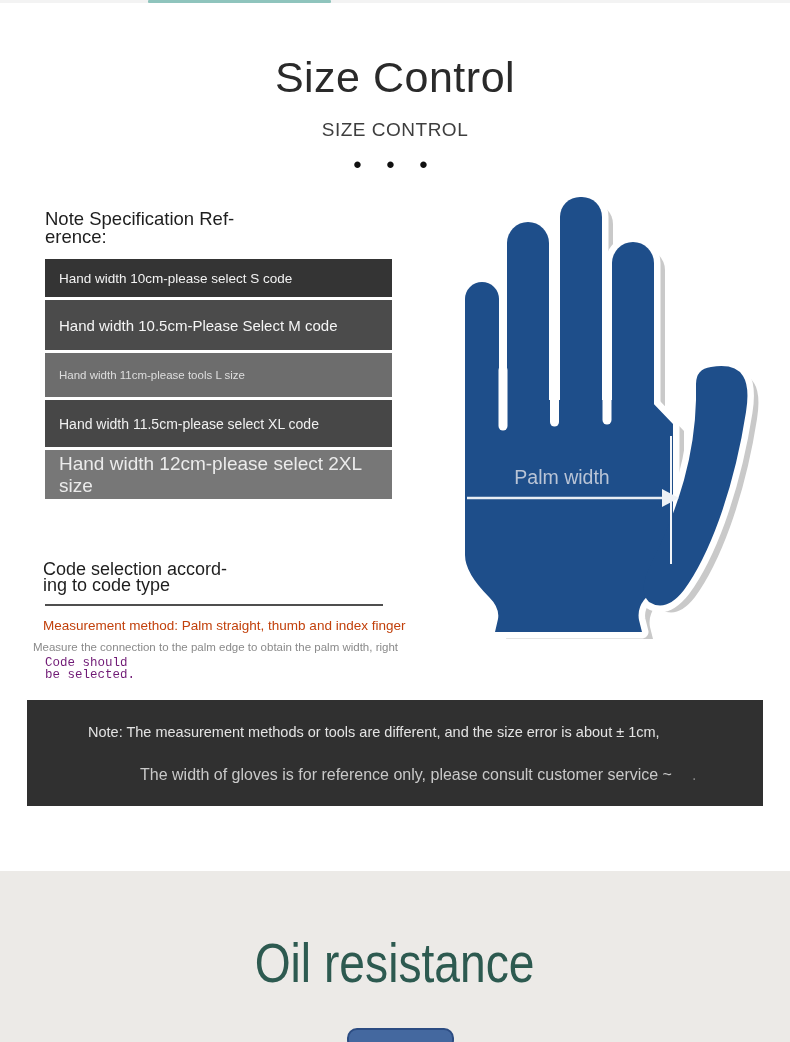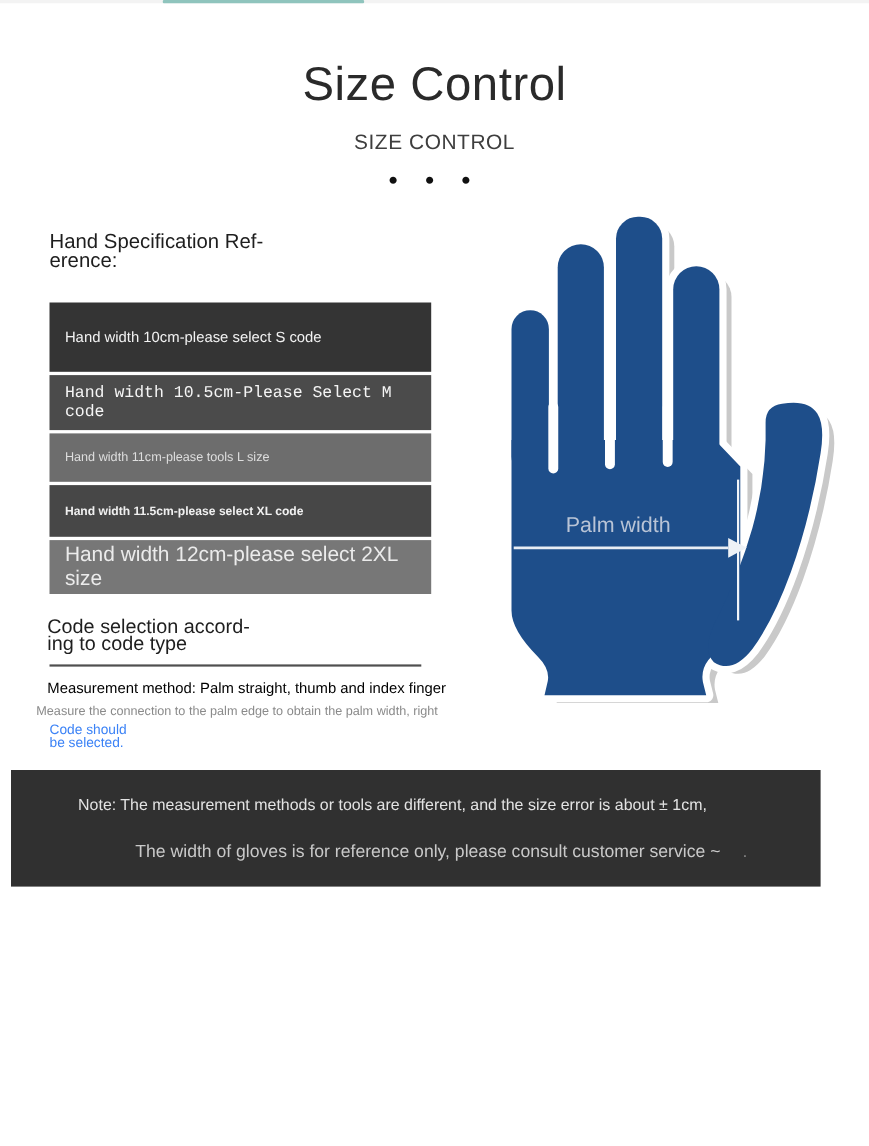--- a/index.html
+++ b/index.html
@@ -16,39 +16,39 @@
   .subtitle   { position:absolute; left:0; top:119px; width:790px; text-align:center;
                 font-size:19px; color:#3e3e3e; letter-spacing:0.5px; }
   .dots       { position:absolute; left:0; top:151px; width:790px; text-align:center;
                 font-size:24px; color:#101010; letter-spacing:9px; }
 
   
   .palm-heading { position:absolute; left:45px; top:210px; font-size:18.5px; color:#1e1e1e; line-height:18px; }
   .palm-heading span { display:block; }
   .size-rows { position:absolute; left:45px; top:259px; width:347px; }
   .size-row { display:flex; align-items:center; padding-left:14px; margin-bottom:3px; }
-  .size-row:nth-child(1){ height:63px;margin-top:16px; }
+  .size-row:nth-child(1){ height:38px; }
   .size-row:nth-child(2){ height:50px; }
   .size-row:nth-child(3){ height:44px; }
   .size-row:nth-child(4){ height:47px; }
   .size-row:nth-child(5){ height:49px; }
 
   .code-heading { position:absolute; left:43px; top:561px; font-size:18px; color:#1e1e1e; line-height:16px; }
   .code-heading span { display:block; }
   .underline { position:absolute; left:45px; top:604px; width:338px; height:2px; background:#4f4f4f; }
-  .para1 { position:absolute; left:43px; top:618px; font-size:13.5px; color:#000000; }
+  .para1 { position:absolute; left:43px; top:618px; font-size:13.5px; color:#c2410c; }
   .para2 { position:absolute; left:33px; top:641px; font-size:11.5px; color:#8a8a8a; }
-  .para3 { position:absolute; left:45px; top:658px; font-size:12.5px; color:#3b82f6; line-height:11.5px; }
+  .para3 { position:absolute; left:45px; top:658px; font-size:12.5px; color:#701a75; line-height:11.5px;font-family:Liberation Mono, monospace; }
   .para3 span { display:block; }
 
   
   .hand { position:absolute; left:440px; top:170px; width:350px; height:480px; }
 
   
-  .note { position:absolute; left:10px; top:700px; width:736px; height:106px; background:#303030; }
+  .note { position:absolute; left:27px; top:700px; width:736px; height:106px; background:#303030; }
   .note-l1 { position:absolute; left:61px; top:24px; font-size:14.5px; color:#e3e3e3; white-space:nowrap; }
   .note-l2 { position:absolute; left:113px; top:66px; font-size:16px; color:#c9c9c9; white-space:nowrap; }
   .note-dot { opacity:0.55; margin-left:20px; }
 
   
   .oil { position:absolute; left:0; top:871px; width:790px; height:171px; }
   .oil-title { position:absolute; left:0; top:60px; width:790px; text-align:center; }
   .oil-title span { display:inline-block; font-size:55px; font-weight:400;
                     transform:scaleX(0.84); transform-origin:center; letter-spacing:0px; }
   .oil-pill { position:absolute; left:347px; top:157px; width:107px; height:22px;
@@ -61,35 +61,35 @@
 
   <div class="top-strip">
     <div class="top-accent" style="background: rgb(143, 196, 189);"></div>
   </div>
 
   <h1 class="main-title">Size Control</h1>
   <div class="subtitle">SIZE CONTROL</div>
   <div class="dots">• • •</div>
 
   <div class="palm-heading">
-    <span>Hand Specification Ref-</span>
+    <span>Note Specification Ref-</span>
     <span>erence:</span>
   </div>
 
   <div class="size-rows">
       <div class="size-row" style="background: rgb(52, 52, 52); color: rgb(242, 242, 242); font-size: 13.5px;">
         <span>Hand width 10cm-please select S code</span>
       </div>
-      <div class="size-row" style="background: rgb(75, 75, 75); color: rgb(245, 245, 245); font-size: 15px; font-family: Liberation Mono, monospace;">
+      <div class="size-row" style="background: rgb(75, 75, 75); color: rgb(245, 245, 245); font-size: 15px;">
         <span>Hand width 10.5cm-Please Select M code</span>
       </div>
       <div class="size-row" style="background: rgb(109, 109, 109); color: rgb(222, 222, 222); font-size: 11.5px;">
         <span>Hand width 11cm-please tools L size</span>
       </div>
-      <div class="size-row" style="background: rgb(71, 71, 71); color: rgb(240, 240, 240); font-size: 11px; font-weight: bold;">
+      <div class="size-row" style="background: rgb(71, 71, 71); color: rgb(240, 240, 240); font-size: 14px;">
         <span>Hand width 11.5cm-please select XL code</span>
       </div>
       <div class="size-row" style="background: rgb(119, 119, 119); color: rgb(235, 235, 235); font-size: 19px;">
         <span>Hand width 12cm-please select 2XL size</span>
       </div>
     </div>
 
   <svg class="hand" viewBox="0 0 350 480" xmlns="http://www.w3.org/2000/svg">
     <defs>
       <g id="handShape">
@@ -128,14 +128,20 @@
     <span>be selected.</span>
   </div>
 
   <div class="note" style="background: rgb(48, 48, 48);">
     <div class="note-l1">Note: The measurement methods or tools are different, and the size error is about ± 1cm,</div>
     <div class="note-l2">
       <span>The width of gloves is for reference only, please consult customer service ~</span><span class="note-dot">.</span>
     </div>
   </div>
 
+  <div class="oil" style="background: rgb(236, 234, 231);">
+    <div class="oil-title">
+      <span style="color: rgb(45, 90, 80);">Oil resistance</span>
+    </div>
+    <div class="oil-pill" style="background: rgb(68, 104, 159); border-color: rgb(44, 76, 130);"></div>
+  </div>
 
 </div>
 
 </body></html>

